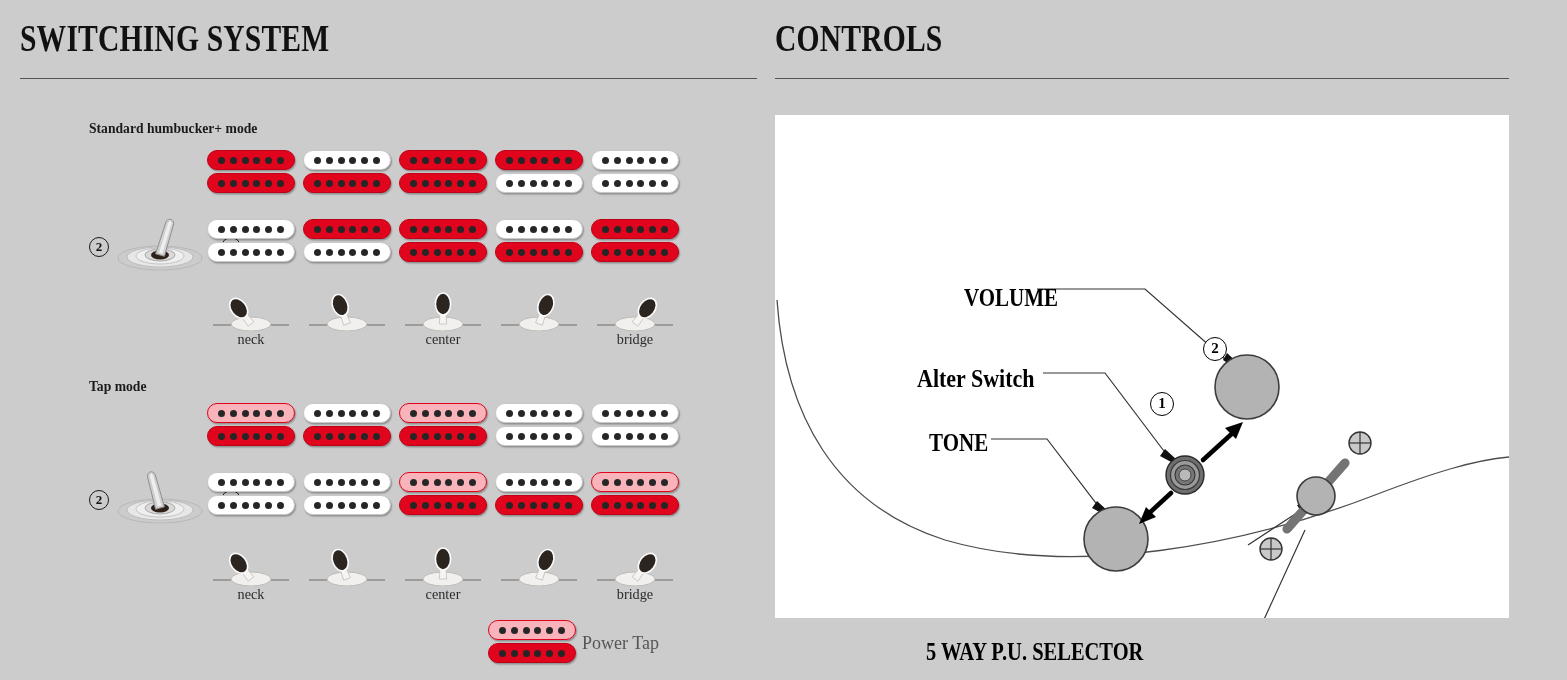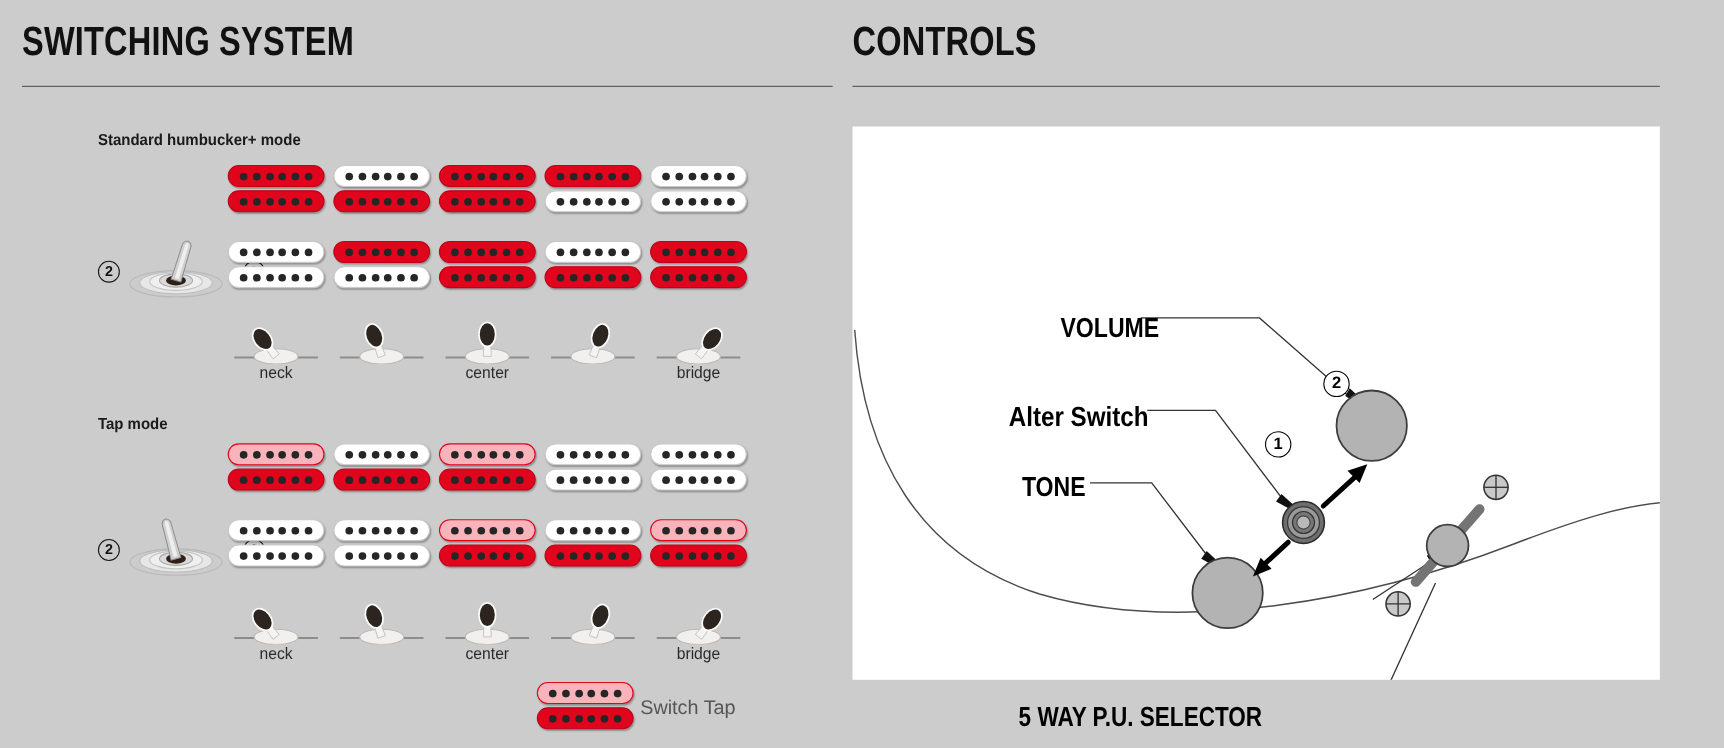--- a/index.html
+++ b/index.html
@@ -4,21 +4,21 @@
 <style>
   * { box-sizing: border-box; margin:0; padding:0; }
   html,body { background:#cccccc; }
   body {
     width:1567px; height:680px; position:relative;
     font-family:"Liberation Sans", sans-serif;
     overflow:hidden;
   }
 
   
-  .panel { position:absolute; top:0; height:516px; }
+  .panel { position:absolute; top:0; height:516px;font-family:Liberation Serif, serif; }
   #panel-switching { left:0; width:790px; }
   #panel-controls  { left:753px; width:777px; }
 
   .panel-title {
     position:absolute; font-weight:bold; color:#111;
     font-size:37px; letter-spacing:.2px;
     transform:scaleX(.80); transform-origin:left center;
     white-space:nowrap;
   }
   #panel-switching .panel-title { left:20px; top:17px; }
@@ -620,21 +620,21 @@
         </div>
         <div class="coil red">
           <span class="pole"></span>
           <span class="pole"></span>
           <span class="pole"></span>
           <span class="pole"></span>
           <span class="pole"></span>
           <span class="pole"></span>
         </div>
       </div>
-      <div id="legend-powertap-label">Switch Tap</div>
+      <div id="legend-powertap-label">Power Tap</div>
     </div>
 </section>
 
 <section class="panel" id="panel-controls">
   <h1 class="panel-title">CONTROLS</h1>
   <div class="title-rule" id="rule-controls"></div>
 
   <div id="controls-board">
 
     <svg width="734" height="503" viewBox="0 0 734 503">

